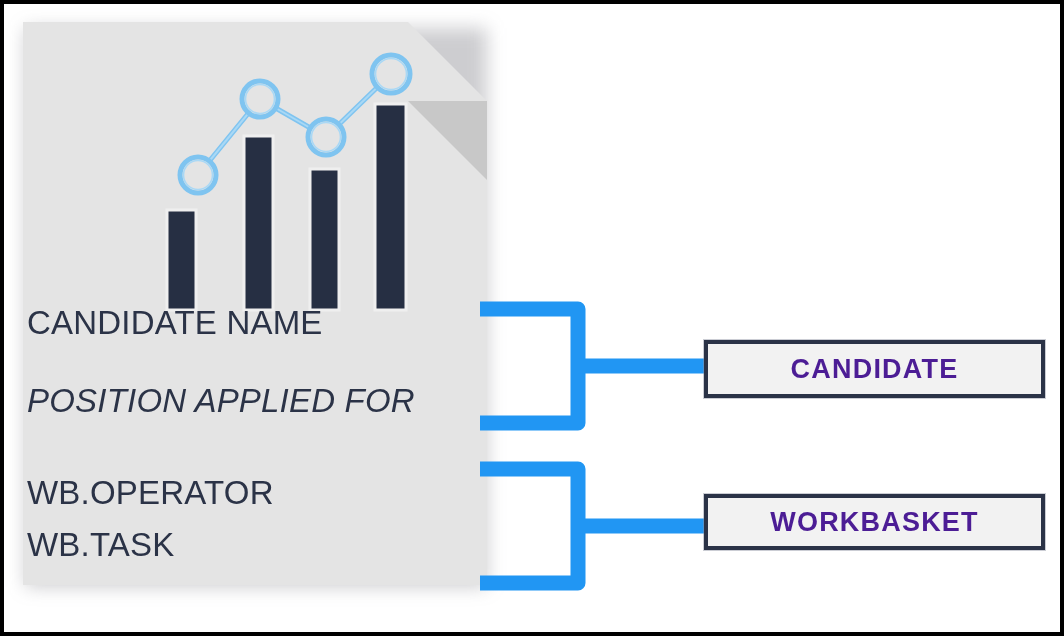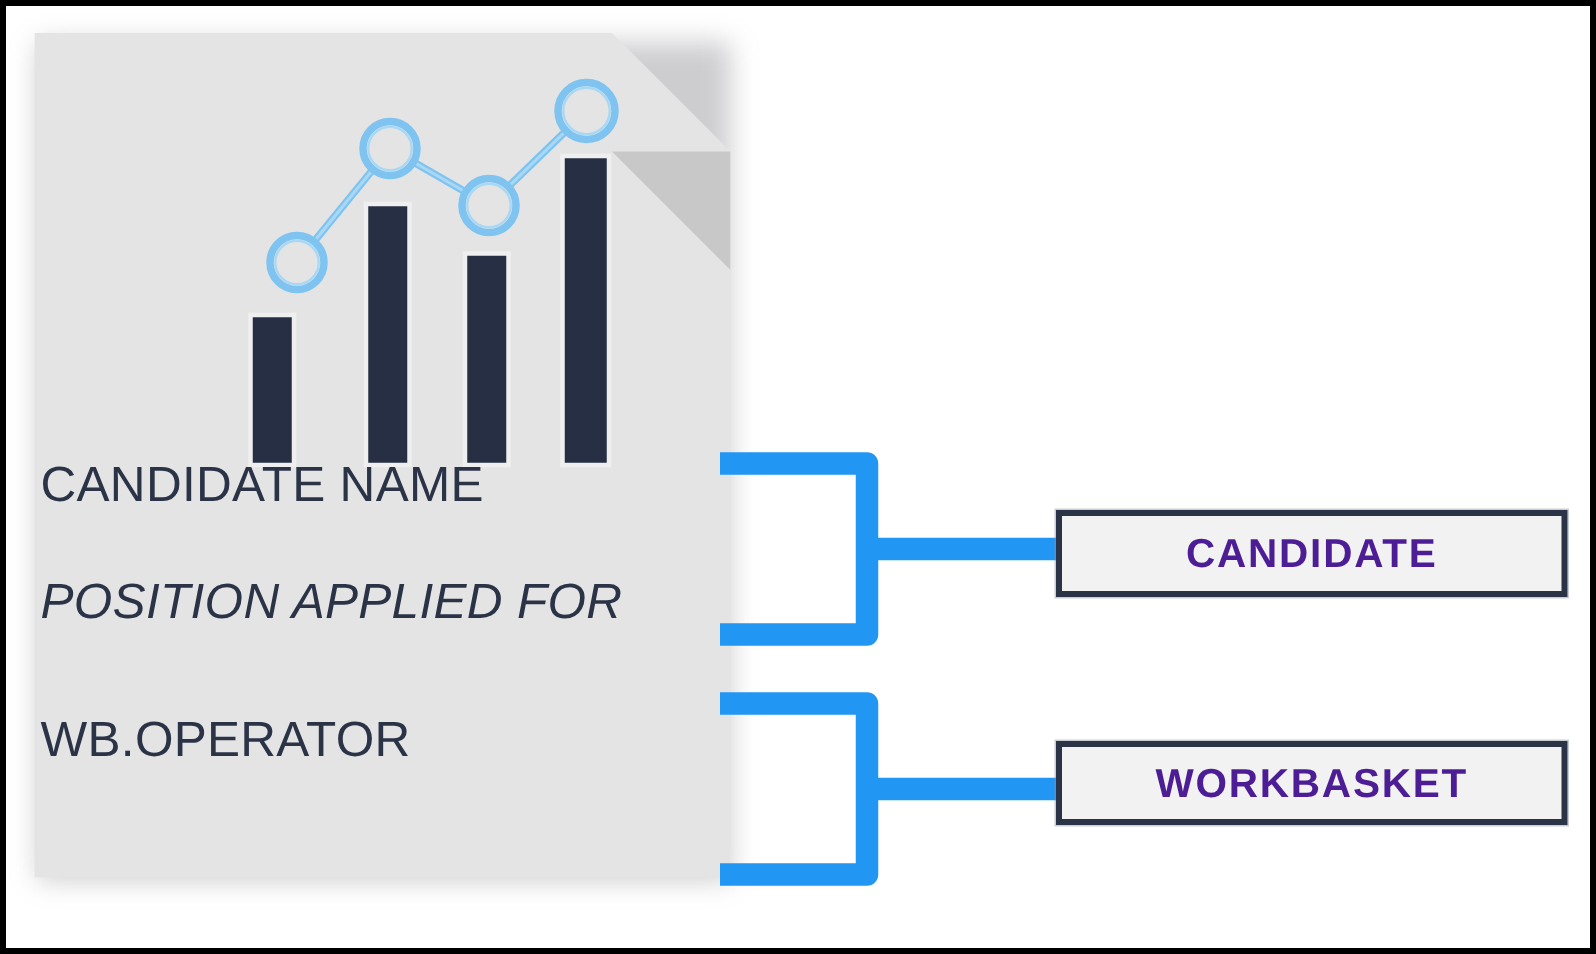--- a/index.html
+++ b/index.html
@@ -175,20 +175,21 @@
             <circle cx="248" cy="36" r="19" fill="#E4E4E4" stroke="#7FC4F0" stroke-width="5"></circle>
             <circle cx="248" cy="36" r="15.5" fill="none" stroke="#A9D8F5" stroke-width="1.6"></circle>
           </g>
         </g>
       </svg>
     </div>
 
     <div class="doc-field" id="field-0">CANDIDATE NAME</div>
     <div class="doc-field" id="field-1">POSITION APPLIED FOR</div>
     <div class="doc-field" id="field-2">WB.OPERATOR</div>
+    <div class="doc-field" id="field-3">WB.TASK</div>
 
     <svg class="bracket" id="bracket-candidate" viewBox="0 0 240 148" width="240" height="148">
       <path d="M6,17 L104,17 L104,131 L6,131" fill="none" stroke="#2196F3" stroke-width="15" stroke-linecap="butt" stroke-linejoin="round"></path>
       <path d="M104,74 L236,74" fill="none" stroke="#2196F3" stroke-width="15" stroke-linecap="butt"></path>
     </svg>
 
     <svg class="bracket" id="bracket-workbasket" viewBox="0 0 240 148" width="240" height="148">
       <path d="M6,17 L104,17 L104,131 L6,131" fill="none" stroke="#2196F3" stroke-width="15" stroke-linecap="butt" stroke-linejoin="round"></path>
       <path d="M104,74 L236,74" fill="none" stroke="#2196F3" stroke-width="15" stroke-linecap="butt"></path>
     </svg>

